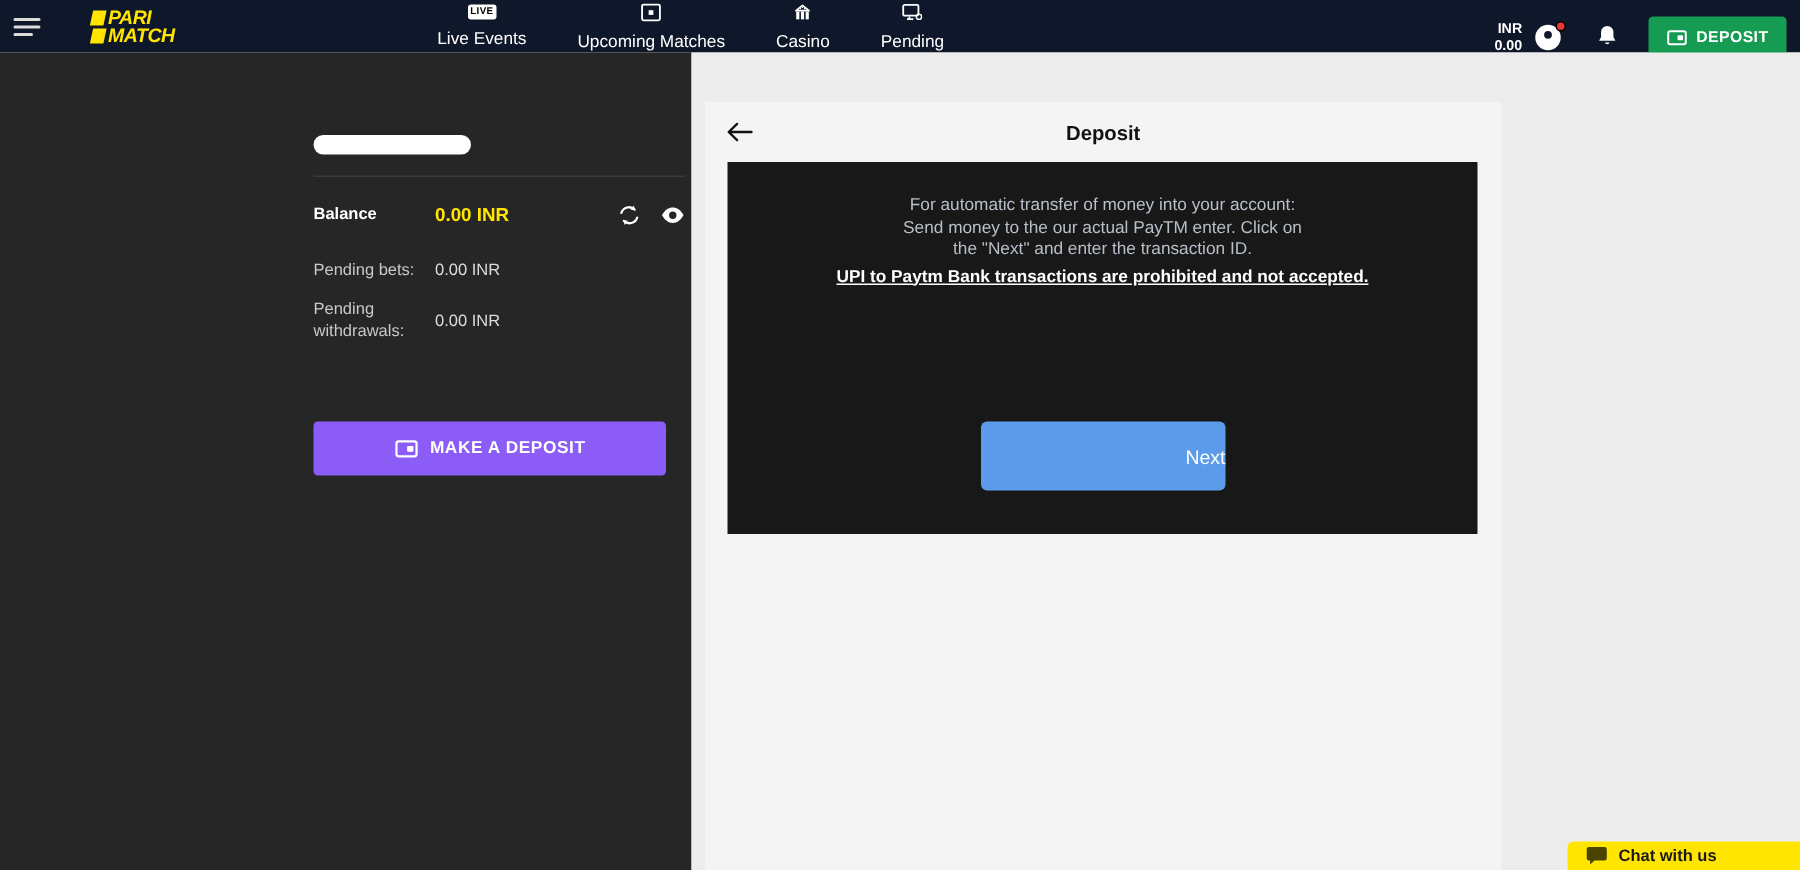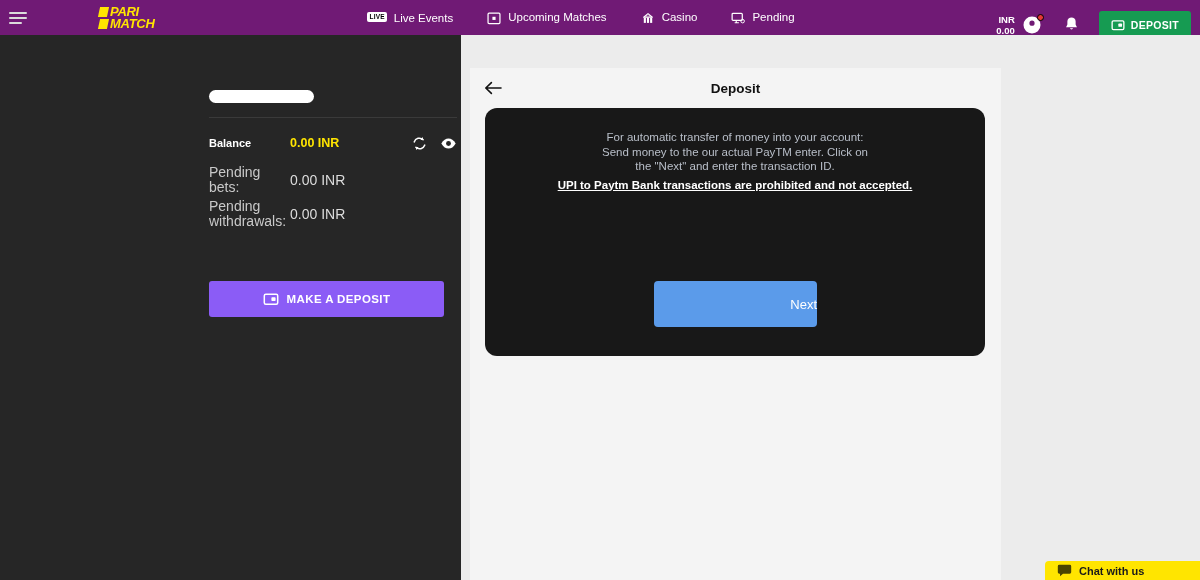--- a/index.html
+++ b/index.html
@@ -8,22 +8,22 @@
     background:#ececec;
     font-family:"Liberation Sans", sans-serif;
     overflow:hidden;
     position:relative;
   }
 
   
   .header {
     position:absolute; top:0; left:0;
     width:1200px; height:35px;
-    background:#701a75;
-    display:flex; align-items:center;gap:38px;
+    background:#0f172a;
+    display:flex; align-items:center;
   }
   .hamburger {
     width:18px; height:12px;
     margin-left:9px; margin-right:12px;
     display:flex; flex-direction:column; justify-content:space-between;
     cursor:pointer;
   }
   .hamburger span { display:block; height:2px; background:#dcdcdc; border-radius:1px; }
   .hamburger span:nth-child(1){ width:18px; }
   .hamburger span:nth-child(2){ width:18px; }
@@ -50,23 +50,23 @@
     font-family:"Liberation Sans", sans-serif;
   }
   .logo-row + .logo-row { margin-top:2px; }
 
   .nav {
     display:flex; align-items:center;
     gap:34px;
     margin-left:175px;
   }
   .nav-item {
-    display:flex; align-items:flex-start; gap:7px;
+    display:flex; align-items:center; gap:7px;
     color:#ffffff; font-size:11.5px;
-    cursor:pointer; white-space:nowrap;
+    cursor:pointer; white-space:nowrap;flex-direction:column;
   }
   .live-badge {
     background:#ffffff; color:#000000;
     font-size:6.5px; font-weight:bold;
     padding:2px 2px; border-radius:2px;
     letter-spacing:0.2px; line-height:1;
   }
   .nav-ico { width:14px; height:14px; display:block; }
 
   .header-right {
@@ -115,21 +115,21 @@
     display:flex; align-items:center;
   }
   .balance-label { color:#ffffff; font-size:11px; font-weight:bold; width:81px; }
   .balance-value { color:#ffe500; font-size:12.5px; font-weight:bold; flex:1; }
   .bal-icons { display:flex; align-items:center; gap:12px; }
   .bal-ico { width:17px; height:17px; cursor:pointer; }
 
   .pending-row {
     position:absolute; left:209px; width:248px;
     display:flex; align-items:center;
-    color:#c9c9c9; font-size:14px;
+    color:#c9c9c9; font-size:11px;
   }
   .pending-row .pk { width:81px; line-height:15px; }
   .pending-row .pv { color:#dcdcdc; }
   #pending-bets { top:137px; height:16px; }
   #pending-withdrawals { top:163px; height:32px; }
 
   .make-deposit {
     position:absolute; left:209px; top:246px;
     width:235px; height:36px;
     background:#8b5cf6; border-radius:3px;
@@ -156,21 +156,21 @@
   }
   .back-arrow { position:absolute; left:13px; width:20px; height:20px; cursor:pointer; }
   .card-title {
     width:531px; text-align:center;
     font-size:13.5px; font-weight:bold; color:#111111;
   }
 
   .dark-panel {
     position:absolute; top:40px; left:15px;
     width:500px; height:248px;
-    background:#181818; border-radius:12px;
+    background:#181818; border-radius:0;
   }
   .info-text {
     position:absolute; top:22px; left:40px;
     width:420px; text-align:center;
     color:#b9bfc9; font-size:11.5px; line-height:14.5px;
   }
   .info-warning {
     display:block; margin-top:4px;
     color:#ffffff; font-weight:bold;
     text-decoration:underline;

